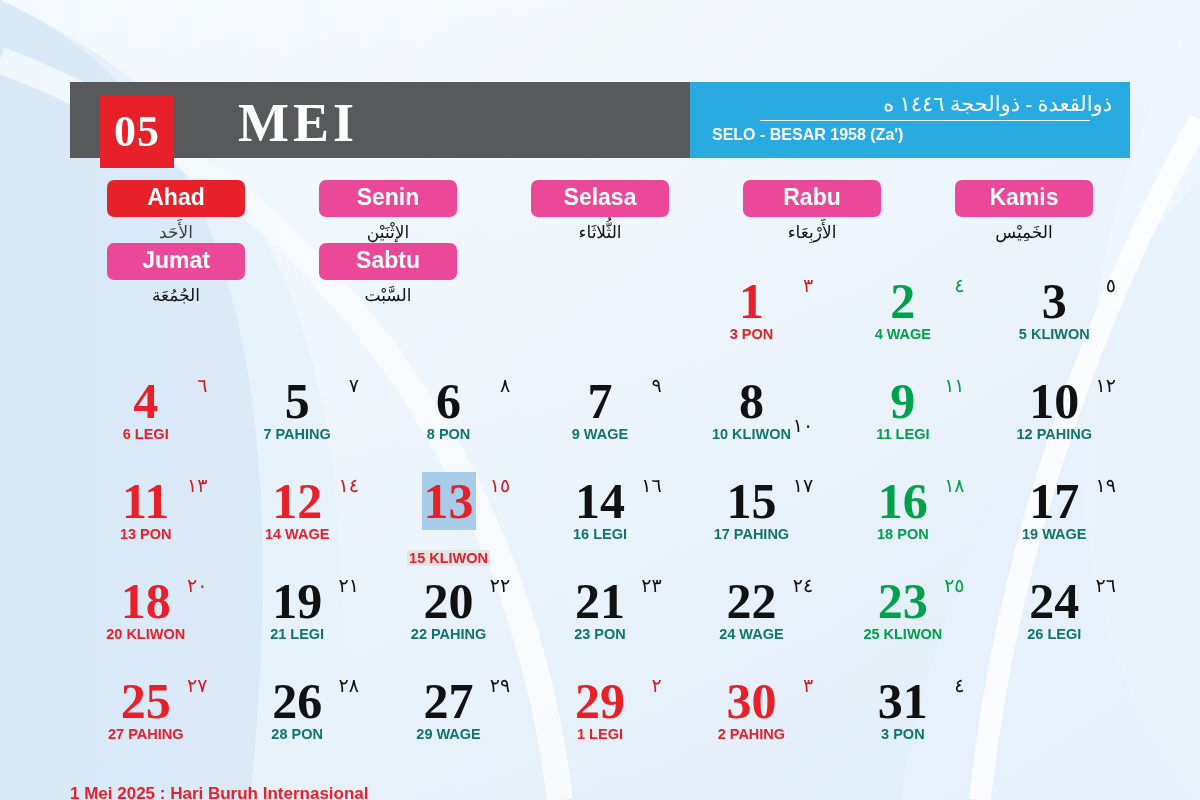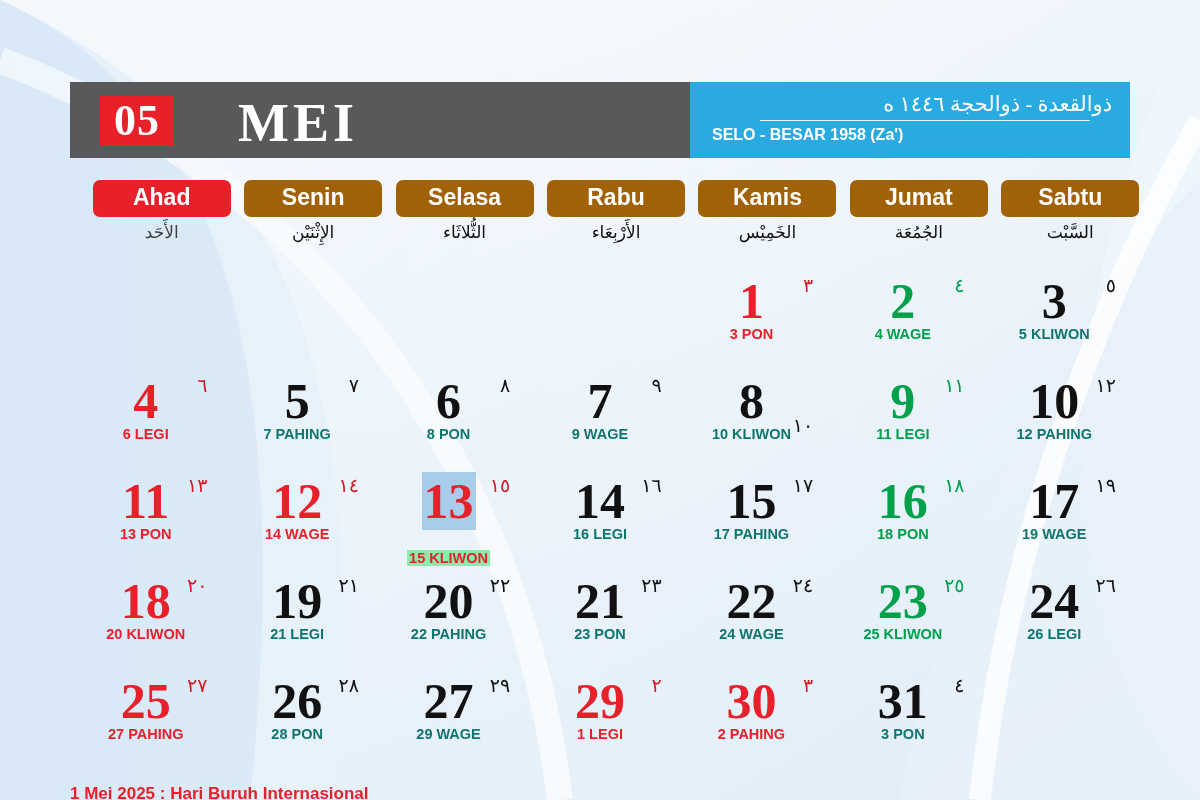--- a/index.html
+++ b/index.html
@@ -27,21 +27,21 @@
   }
   .banner .blue{
     position:absolute;left:620px;top:0;height:76px;width:440px;
     background:#29abe2;
   }
   .month-num{
     position:absolute;left:30px;top:14px;
     background:#e8202a;color:#fff;
     font-family:"Liberation Serif", serif;
     font-weight:bold;font-size:44px;line-height:50px;
-    padding:0 14px;letter-spacing:1px;
+    padding:11px 14px;letter-spacing:1px;
   }
   .month-name{
     position:absolute;left:168px;top:10px;
     color:#fff;font-family:"Liberation Serif", serif;
     font-weight:bold;font-size:54px;letter-spacing:4px;
   }
   .hijri-ar{
     position:absolute;right:18px;top:10px;width:400px;
     text-align:right;color:#ffffff;font-size:21px;
     direction:rtl;
@@ -50,29 +50,29 @@
   .hijri-line{
     position:absolute;right:40px;top:38px;width:330px;height:1px;background:#fff;opacity:.9;
   }
   .hijri-lat{
     position:absolute;right:18px;top:44px;width:400px;
     text-align:left;color:#ffffff;font-size:16px;font-weight:bold;
   }
 
   
   .daybar{
-    position:absolute;left:86px;top:180px;width:1060px;height:70px;
-    display:grid;grid-template-columns:repeat(7,1fr);
+    position:absolute;left:70px;top:180px;width:1060px;height:70px;
+    display:grid;grid-template-columns:repeat(5,1fr);
   }
   .daycol{position:relative;text-align:center;}
   .daypill{
     display:inline-block;min-width:118px;
     border-radius:7px;color:#fff;font-size:23px;font-weight:bold;
     padding:4px 10px 6px;
-    background:#a16207;
+    background:#ec4899;
   }
   .daypill.red{background:#e8202a;}
   .dayar{
     margin-top:5px;font-size:17px;color:#111;direction:rtl;
   }
   .dayar.red{color:#404040;}
 
   
   .grid{
     position:absolute;left:70px;top:272px;width:1060px;
@@ -94,21 +94,21 @@
     direction:rtl;
   }
   .cell.red .hij{color:#d11a22;}
   .cell.green .hij{color:#00a14b;}
   .cell .pas{
     margin-top:-4px;font-size:14.5px;font-weight:bold;color:#0f766e;
   }
   .cell.red .pas{color:#e8202a;}
   .cell.green .pas{color:#00a14b;}
   .cell.today .num{background:#a8cdea;padding:0 2px;}
-  .cell.today .pas{background:#86efac;display:inline-block;padding:0 2px;margin-top:20px;}
+  .cell.today .pas{background:#e5e5e5;display:inline-block;padding:0 2px;margin-top:20px;}
 
   
   .notes{
     position:absolute;left:70px;top:784px;width:1060px;
     color:#e8202a;font-weight:bold;font-size:17px;
   }
 </style>
 </head>
 <body>
 

